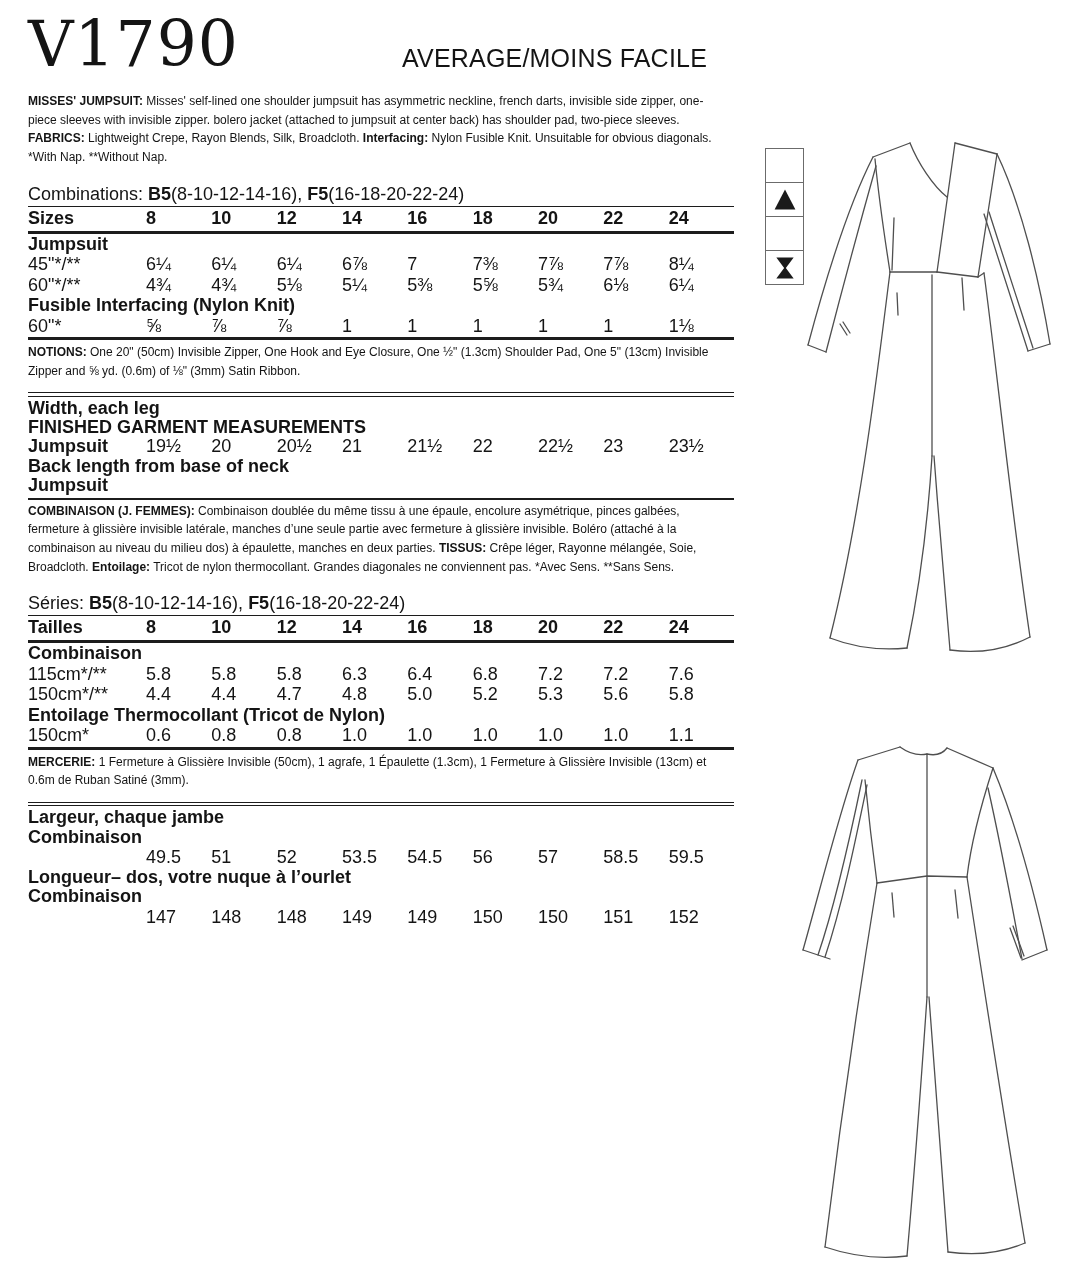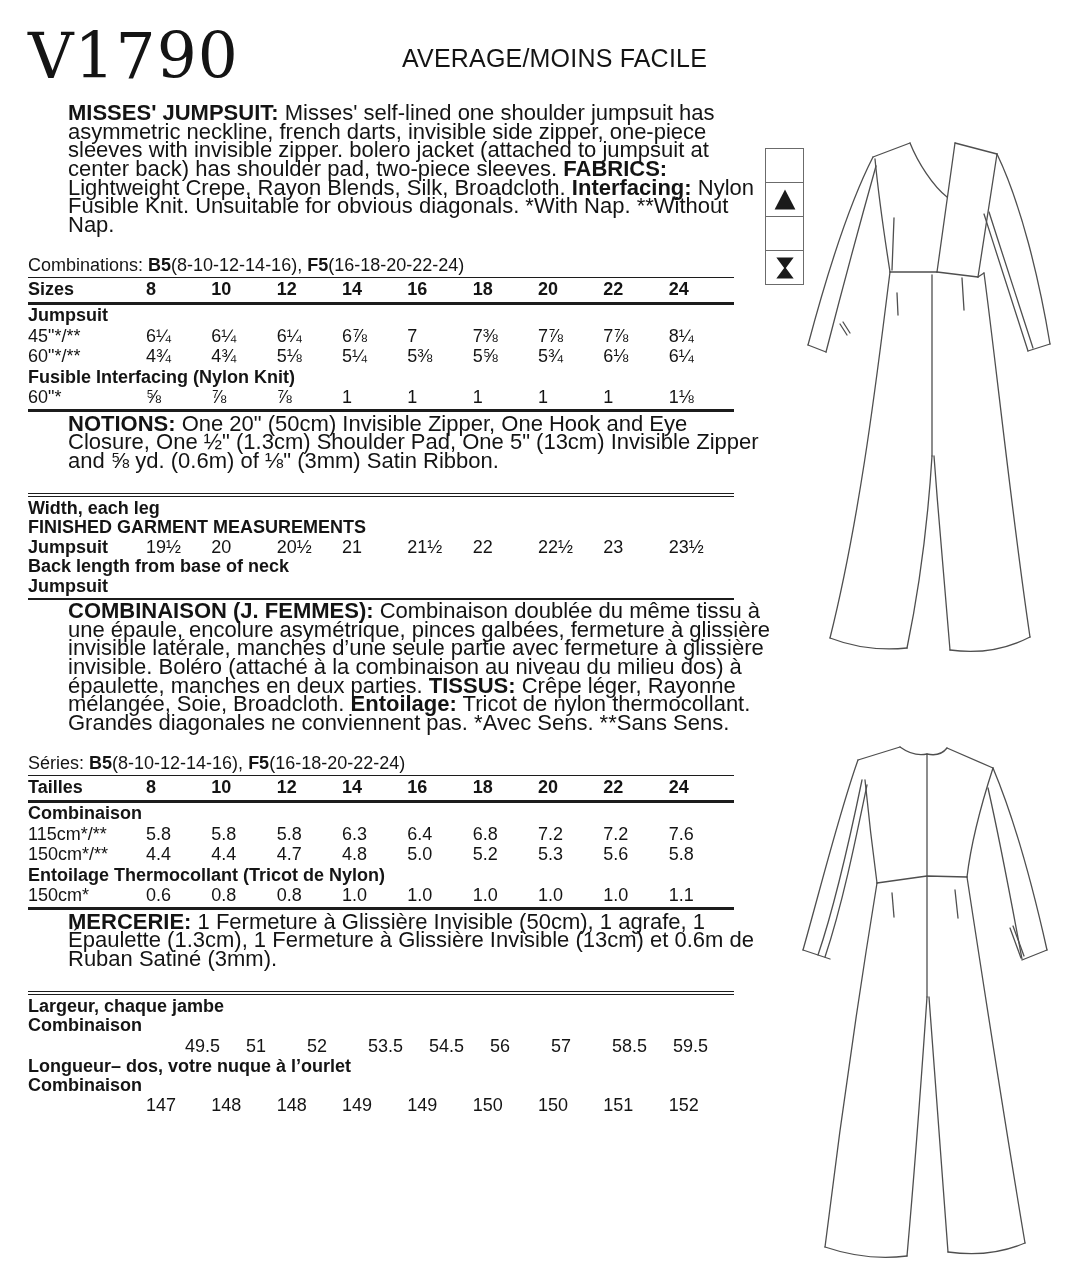--- a/index.html
+++ b/index.html
@@ -1,20 +1,20 @@
 <!DOCTYPE html>
 <html><head>
 <meta charset="utf-8">
 <style>
   html,body{margin:0;padding:0;background:#ffffff;}
   body{width:1080px;height:1282px;position:relative;font-family:"Liberation Sans",sans-serif;color:#141414;overflow:hidden;}
-  .left-col{position:absolute;left:28px;top:12px;width:706px;}
+  .left-col{position:absolute;left:28px;top:0;width:706px;}
   .pattern-no{font-family:"DejaVu Serif","Liberation Serif",serif;font-size:63px;font-weight:400;letter-spacing:1px;margin:12px 0 0 0;line-height:1.05;}
   .difficulty{position:absolute;left:402px;top:44px;font-size:25px;letter-spacing:0.2px;white-space:nowrap;}
-  .para{font-size:22px;line-height:18.6px;width:702px;margin-left:40px;}
+  .para{font-size:12px;line-height:18.6px;width:702px;}
   .b{font-weight:bold;}
   .desc{margin-top:14px;}
   .combos{margin-top:18px;font-size:18px;line-height:19px;}
   .rule-thin{border:none;border-top:1.6px solid #1c1c1c;margin:2px 0 0 0;}
   .rule-thick{border:none;border-top:3px solid #1c1c1c;margin:1px 0 0 0;}
   .rule-med{border:none;border-top:2px solid #1c1c1c;margin:2px 0 0 0;}
   .rule-double{border:none;border-top:1.5px solid #1c1c1c;border-bottom:1.5px solid #1c1c1c;height:2.5px;margin:3px 0 0 0;}
   .trow{display:flex;font-size:18px;line-height:20.5px;}
   .trow.hdr{line-height:23px;}
   .trow .rl{flex:0 0 118px;}
@@ -201,21 +201,21 @@
       </span>
   </div>
   <hr class="rule-thick">
 
   <p class="para mercerie"><span class="b">MERCERIE:</span><span> 1 Fermeture à Glissière Invisible (50cm), 1 agrafe, 1 Épaulette (1.3cm), 1 Fermeture à Glissière Invisible (13cm) et 0.6m de Ruban Satiné (3mm).</span></p>
 
   <hr class="rule-double">
   <div class="mesures">
     <div class="m-line b">Largeur, chaque jambe</div>
     <div class="m-line b">Combinaison</div>
-    <div class="trow" style="line-height:21px;gap:39px;">
+    <div class="trow" style="line-height:21px;">
       <span class="rl"></span>
       <span class="cells">
           <span class="cell">49.5</span>
           <span class="cell">51</span>
           <span class="cell">52</span>
           <span class="cell">53.5</span>
           <span class="cell">54.5</span>
           <span class="cell">56</span>
           <span class="cell">57</span>
           <span class="cell">58.5</span>

